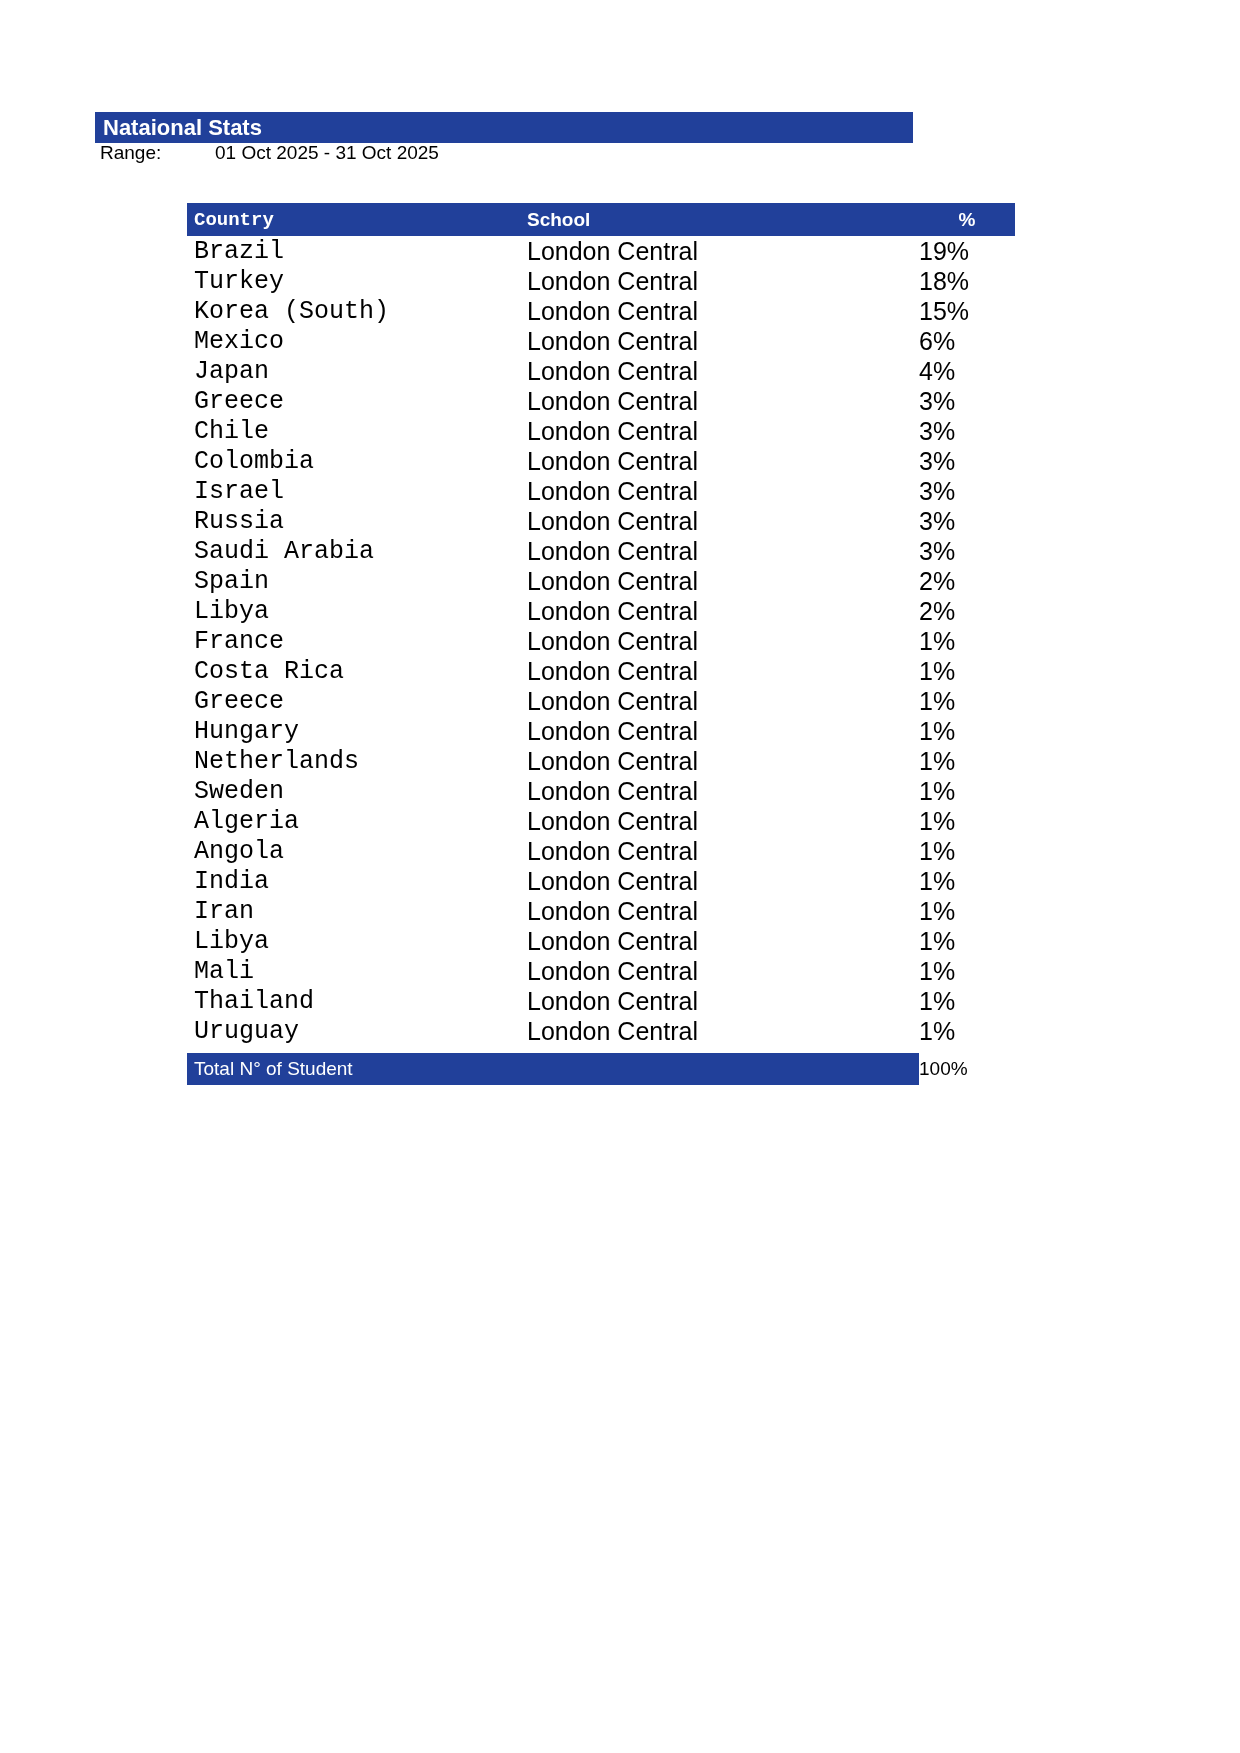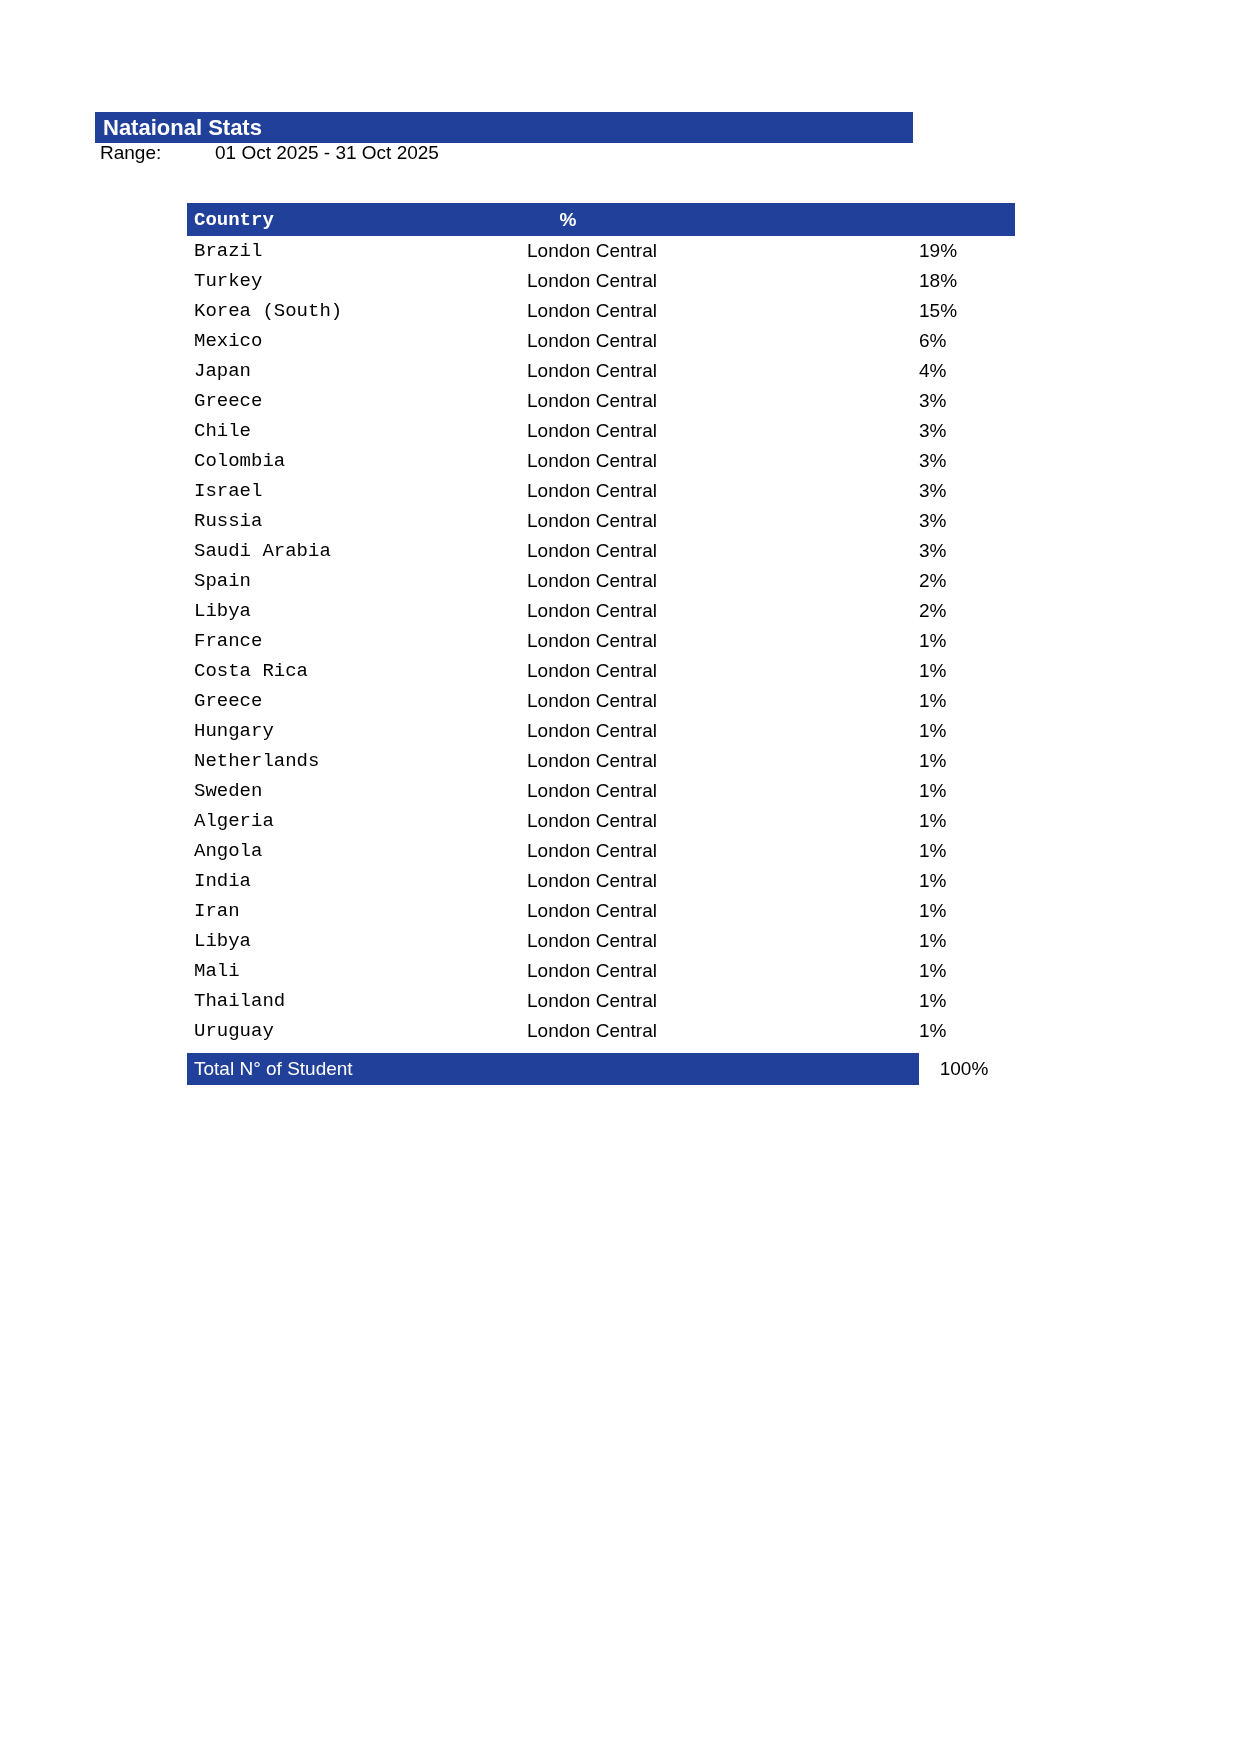--- a/index.html
+++ b/index.html
@@ -53,21 +53,21 @@
   }
   .col-country { width: 333px; padding-left: 7px; box-sizing: border-box; font-family: Liberation Mono, monospace; }
   .col-school  { width: 399px; padding-left: 7px; box-sizing: border-box; }
   .col-pct     { width: 96px;  padding-right: 6px; box-sizing: border-box; text-align: left; }
   .th-pct      { text-align: center; padding-right: 0; }
 
   .row {
     display: flex;
     height: 30px;
     align-items: center;
-    font-size: 19px;
+    font-size: 25px;
   }
 
   .total-row {
     display: flex;
     height: 44px;
     margin-top: 1px;
     align-items: center;
   }
   .total-bar {
     width: 732px;
@@ -75,21 +75,21 @@
     background: var(--accent);
     color: #ffffff;
     display: flex;
     align-items: center;
     padding-left: 7px;
     box-sizing: border-box;
     font-size: 19px;
   }
   .total-pct {
     width: 96px;
-    text-align: center;
+    text-align: left;
     padding-right: 6px;
     box-sizing: border-box;
     font-size: 19px;
     color: #000000;
   }
 </style>
 </head>
 <body>
 
 <div class="page">
@@ -100,20 +100,21 @@
 
   <div class="range-line">
     <span class="range-label">Range:</span>
     <span class="range-value">01 Oct 2025 - 31 Oct 2025</span>
   </div>
 
   <div class="stats-table">
 
     <div class="thead">
       <div class="col-country">Country</div>
+      <div class="col-school">School</div>
       <div class="col-pct th-pct">%</div>
     </div>
 
     <div id="table-body">
   <div class="row">
     <div class="col-country">Brazil</div>
     <div class="col-school">London Central</div>
     <div class="col-pct">19%</div>
   </div>
 

